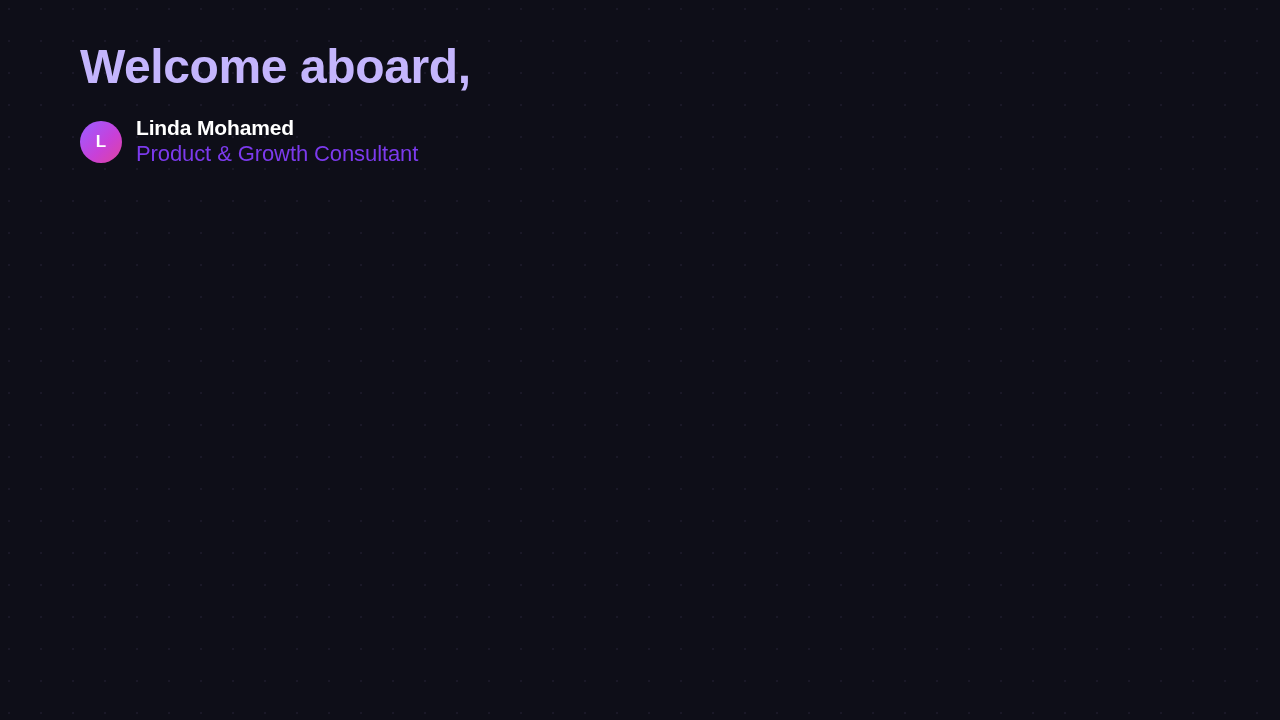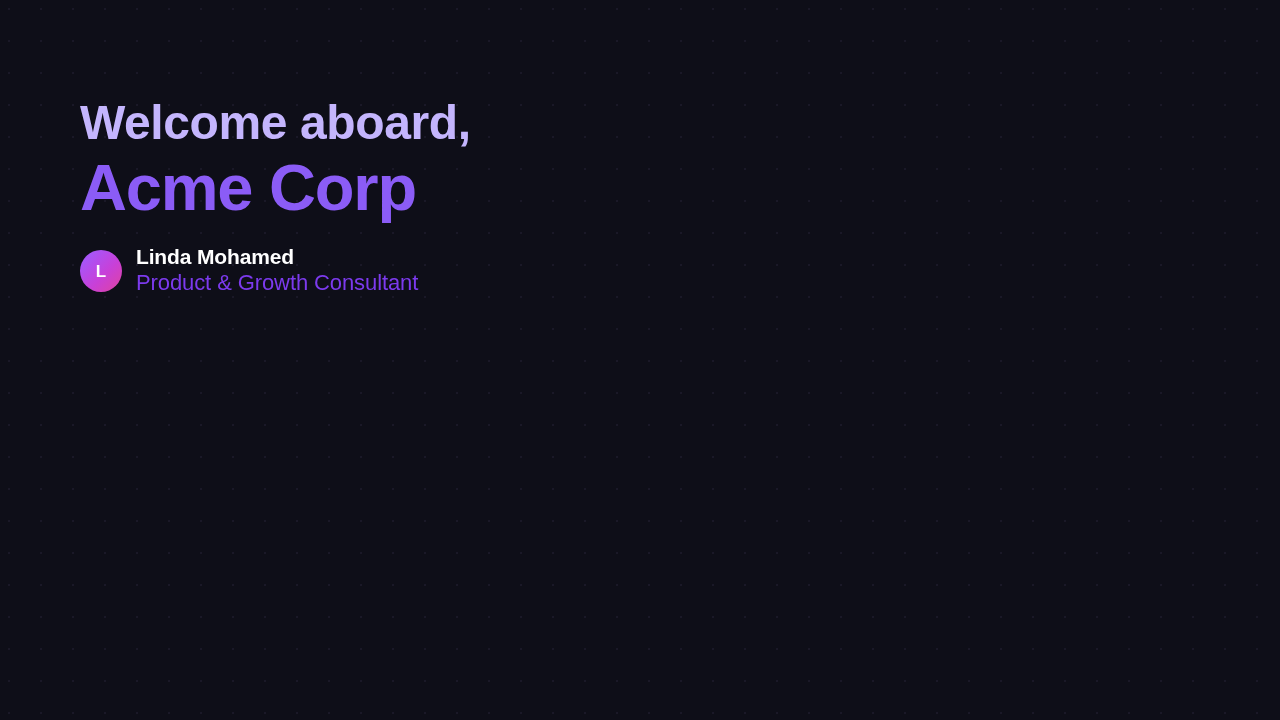--- a/index.html
+++ b/index.html
@@ -21,21 +21,21 @@
     -webkit-font-smoothing: antialiased;
     position: relative;
   }
 
   .welcome-screen {
     position: absolute;
     top: 0;
     left: 0;
     width: 1280px;
     height: 720px;
-    padding: 96px 0 0 80px;
+    padding: 40px 0 0 80px;
   }
 
   .hero {
     display: block;
     max-width: 1120px;
   }
 
   .hero-heading {
     margin: 0;
     line-height: 1.0;
@@ -118,21 +118,20 @@
 </style>
 </head>
 <body>
 
 <div class="welcome-screen">
 
   <div class="hero">
 
     <h1 class="hero-heading">
       <span class="greeting-line">Welcome aboard,</span>
-      <span class="company-line">Acme Corp</span>
     </h1>
 
 
     <div class="consultant">
       <div class="consultant-avatar">
         <span>L</span>
       </div>
       <div class="consultant-info">
         <span class="consultant-name">Linda Mohamed</span>
         <span class="consultant-role">Product &amp; Growth Consultant</span>

